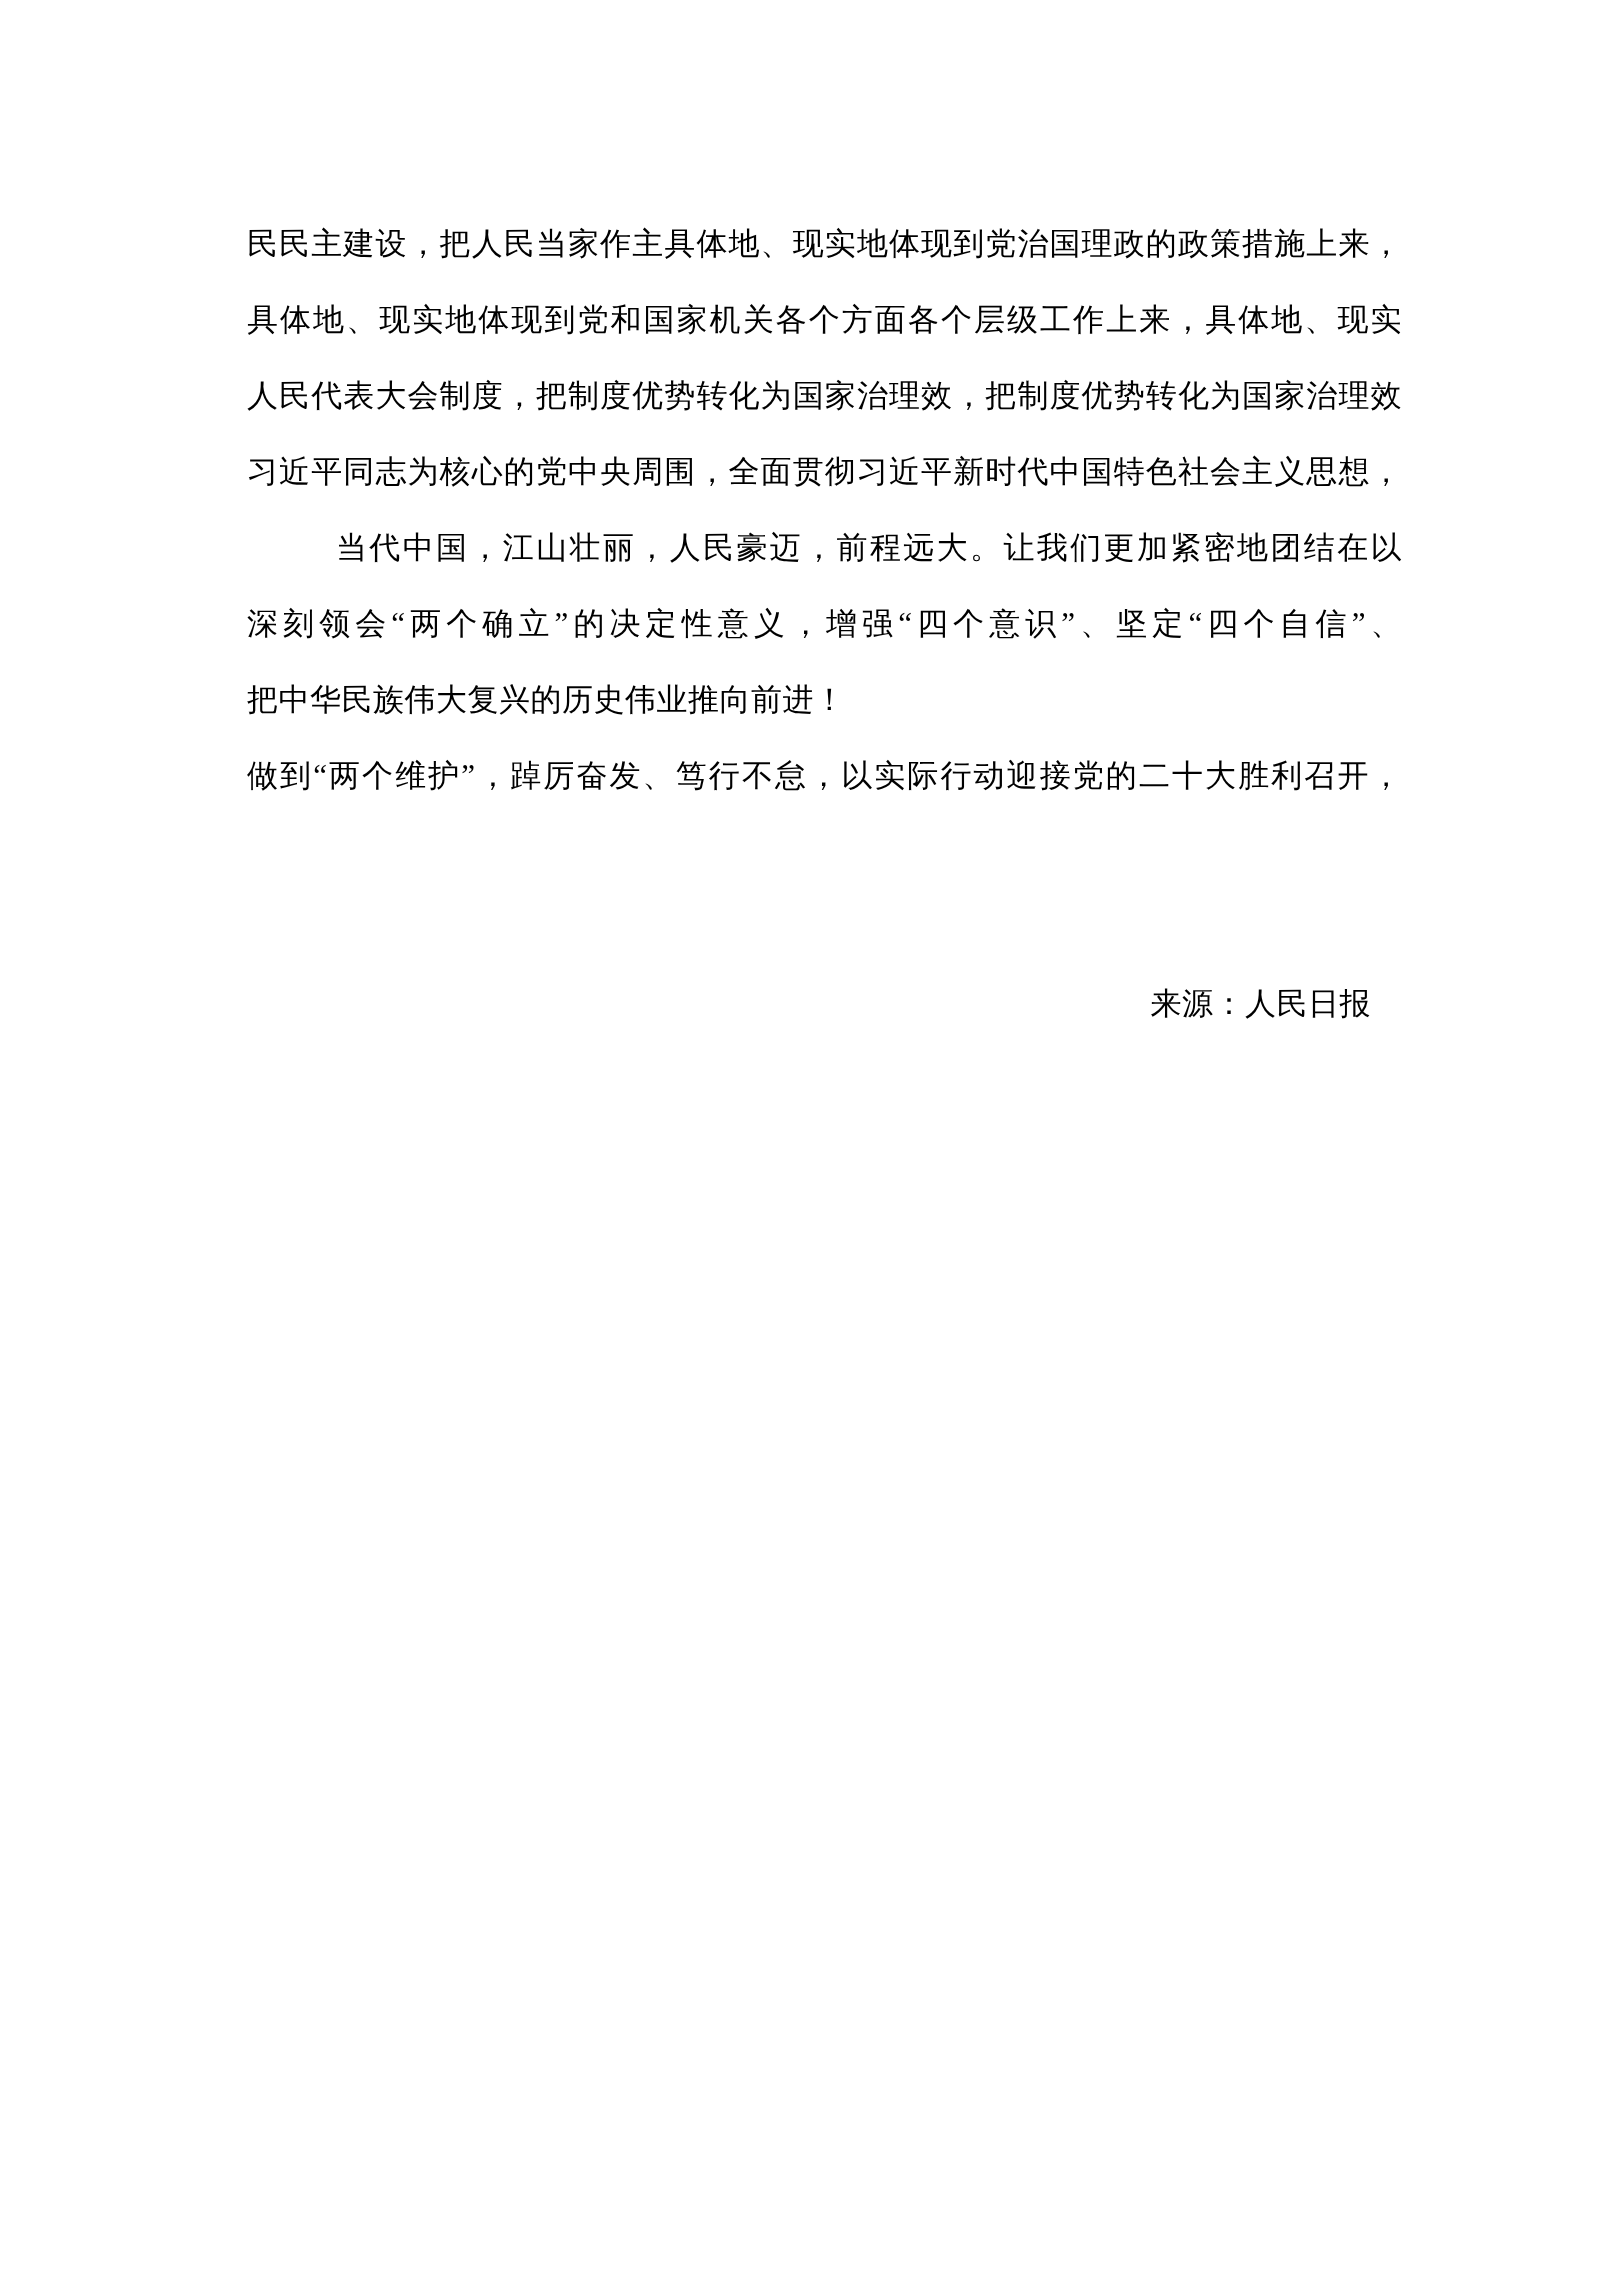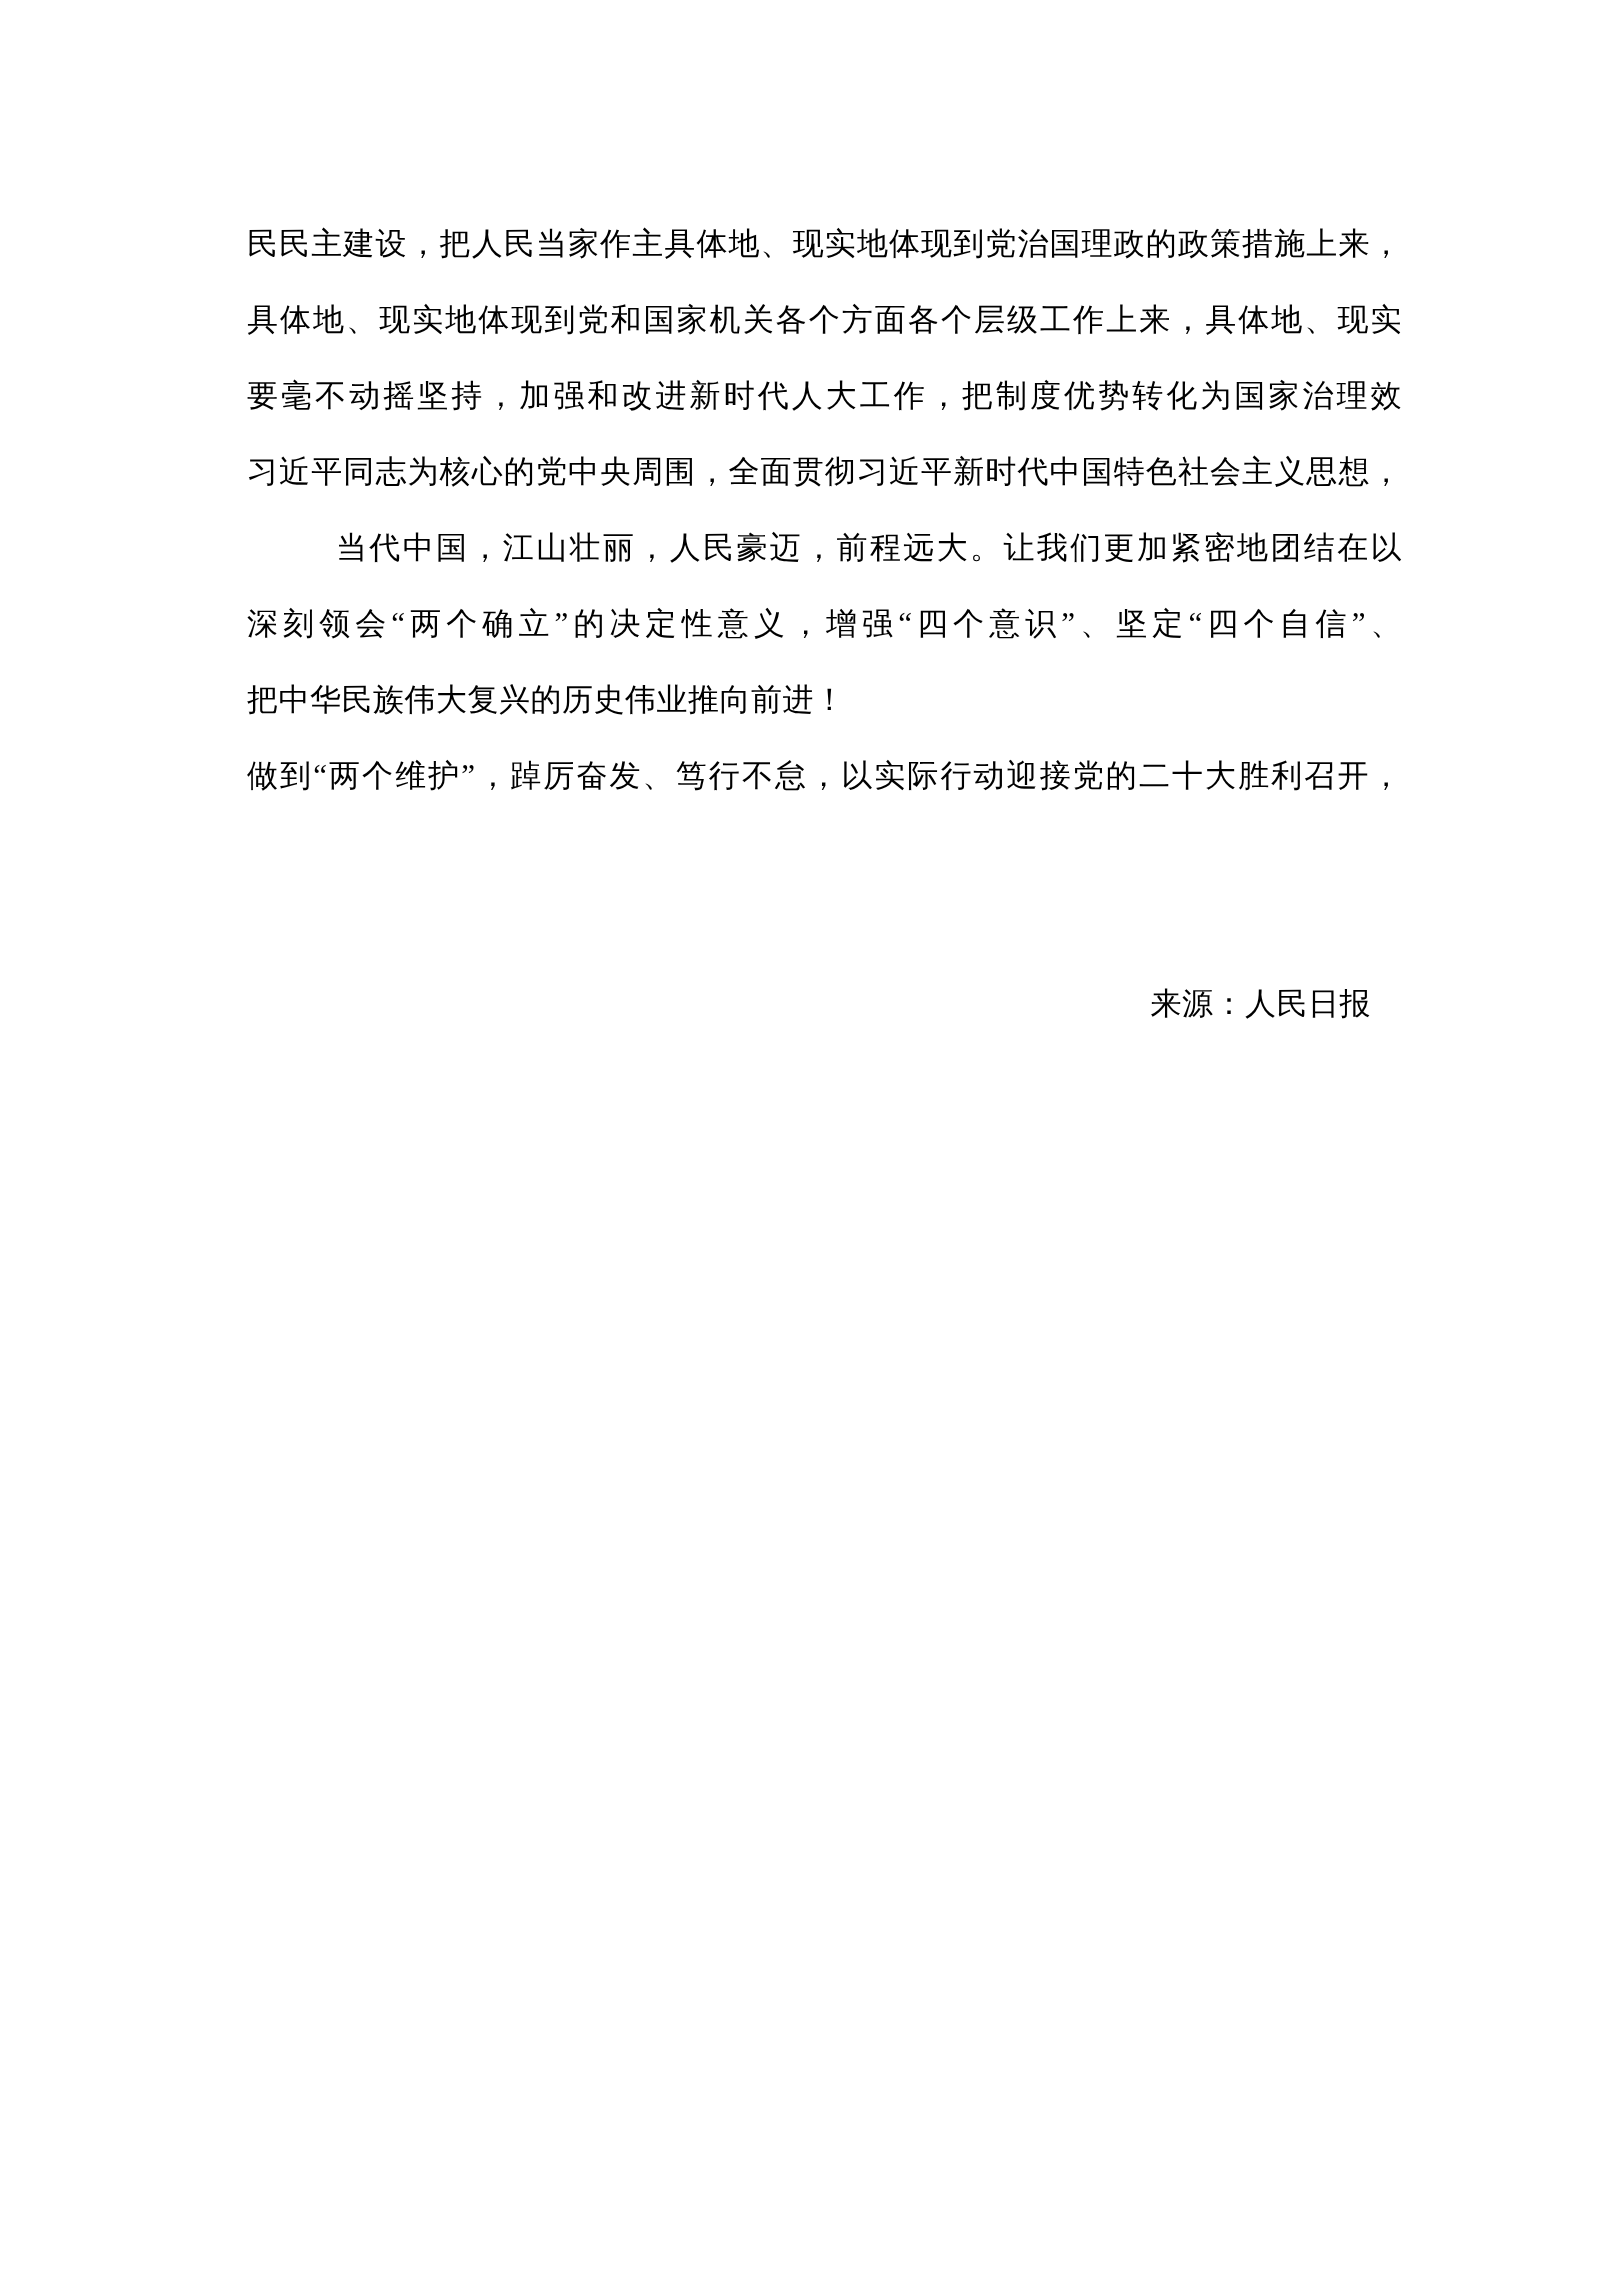--- a/index.html
+++ b/index.html
@@ -58,21 +58,21 @@
     color: #000000;
   }
 </style>
 </head>
 <body>
 
 <div class="page">
   <div class="body-text">
     <div class="line">民民主建设，把人民当家作主具体地、现实地体现到党治国理政的政策措施上来，</div>
     <div class="line">具体地、现实地体现到党和国家机关各个方面各个层级工作上来，具体地、现实</div>
-    <div class="line">要毫不动摇坚持，加强和改进新时代人大工作，把制度优势转化为国家治理效</div>
+    <div class="line">人民代表大会制度，把制度优势转化为国家治理效，把制度优势转化为国家治理效</div>
 
     <div class="line">习近平同志为核心的党中央周围，全面贯彻习近平新时代中国特色社会主义思想，</div>
     <div class="line indent">当代中国，江山壮丽，人民豪迈，前程远大。让我们更加紧密地团结在以</div>
     <div class="line">深刻领会“两个确立”的决定性意义，增强“四个意识”、坚定“四个自信”、</div>
     <div class="line para-last">把中华民族伟大复兴的历史伟业推向前进！</div>
     <div class="line">做到“两个维护”，踔厉奋发、笃行不怠，以实际行动迎接党的二十大胜利召开，</div>
 
     <div class="line blank"></div>
     <div class="line blank"></div>
 

